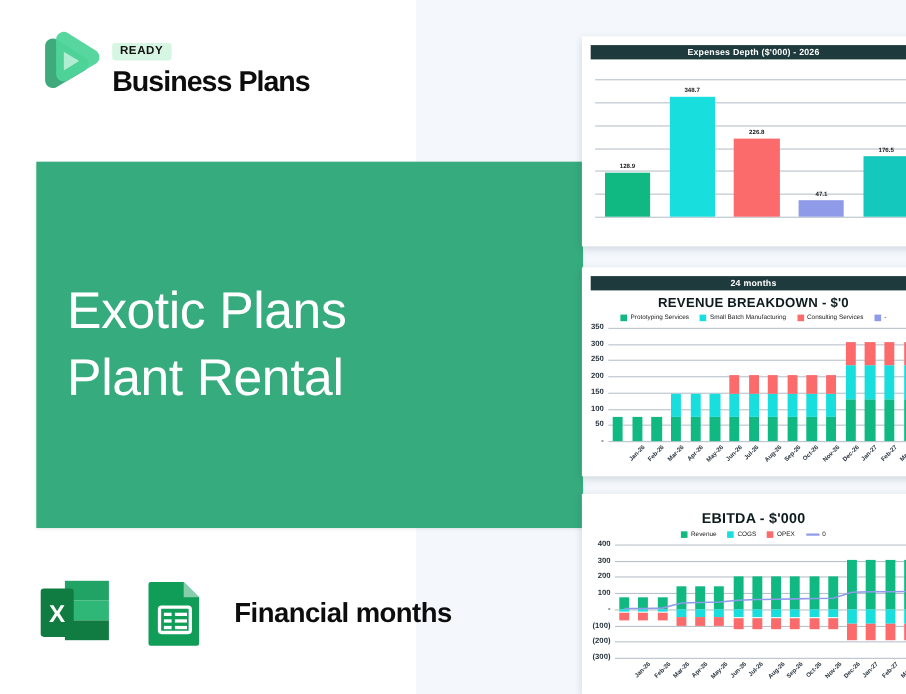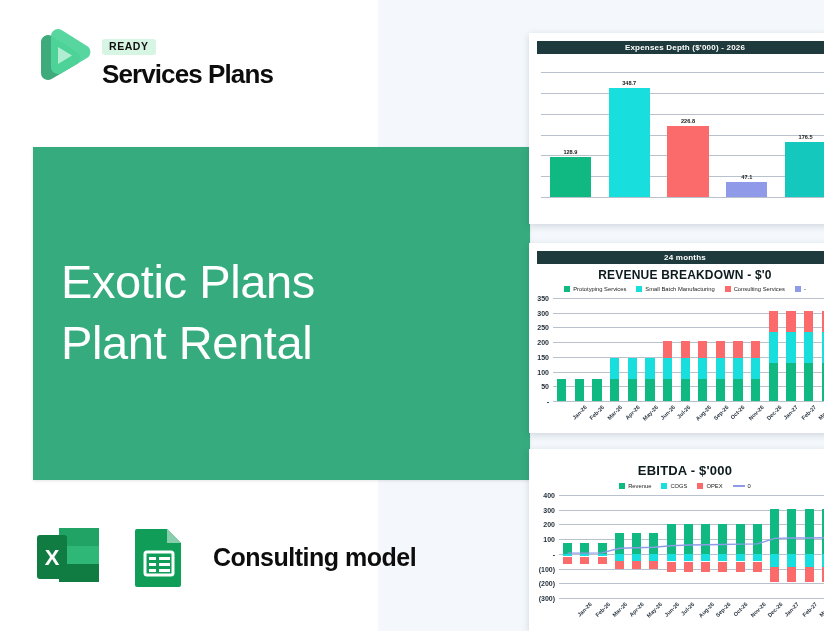--- a/index.html
+++ b/index.html
@@ -95,21 +95,21 @@
   <div id="brand">
     <div id="logo-mark">
       <svg viewBox="0 0 62 62" width="62" height="62">
         <path d="M12 16 a7 7 0 0 1 10.6 -6 L48 26 a7 7 0 0 1 0 12 L22.6 53 A7 7 0 0 1 12 47 Z" fill="#3faa7c"></path>
         <path d="M22 10 a7 7 0 0 1 10.6 -6 L58 20 a7 7 0 0 1 0 12 L32.6 47 A7 7 0 0 1 22 41 Z" fill="#4ed49a" opacity="0.95"></path>
         <path d="M29 21 L43 29.5 L29 38 Z" fill="#bdf0d8" opacity=".9"></path>
       </svg>
     </div>
     <div id="brand-text">
       <span id="ready-badge">READY</span>
-      <div id="brand-name">Services Plans</div>
+      <div id="brand-name">Business Plans</div>
     </div>
   </div>
 
   <div id="hero">
     <div id="hero-title">Exotic Plans
 Plant Rental</div>
   </div>
 
   <div id="footer">
     <div class="app-icon">
@@ -128,21 +128,21 @@
         <path d="M44 8 l14 14 h-14 Z" fill="#87ceac"></path>
         <rect x="22" y="31" width="28" height="23" rx="2" fill="none" stroke="#ffffff" stroke-width="3"></rect>
         <rect x="26" y="36" width="7" height="3" fill="#ffffff"></rect>
         <rect x="36" y="36" width="11" height="3" fill="#ffffff"></rect>
         <rect x="26" y="42" width="7" height="3" fill="#ffffff"></rect>
         <rect x="36" y="42" width="11" height="3" fill="#ffffff"></rect>
         <rect x="26" y="48" width="7" height="3" fill="#ffffff"></rect>
         <rect x="36" y="48" width="11" height="3" fill="#ffffff"></rect>
       </svg>
     </div>
-    <div id="footer-label">Consulting model</div>
+    <div id="footer-label">Financial months</div>
   </div>
 
   <div class="card" id="card-expenses">
     <div class="dark-bar">Expenses Depth ($'000) - 2026</div>
     <div class="plot" id="plot-expenses" style="margin: 6px 0px 0px; width: 312px; height: 145px;">
         <div style="position: absolute; left: 12px; top: 12px; width: 294px; height: 125px;">
           <div class="gridline" style="top: 0px;"></div>
           <div class="gridline" style="top: 20.8333px;"></div>
           <div class="gridline" style="top: 41.6667px;"></div>
           <div class="gridline" style="top: 62.5px;"></div>

